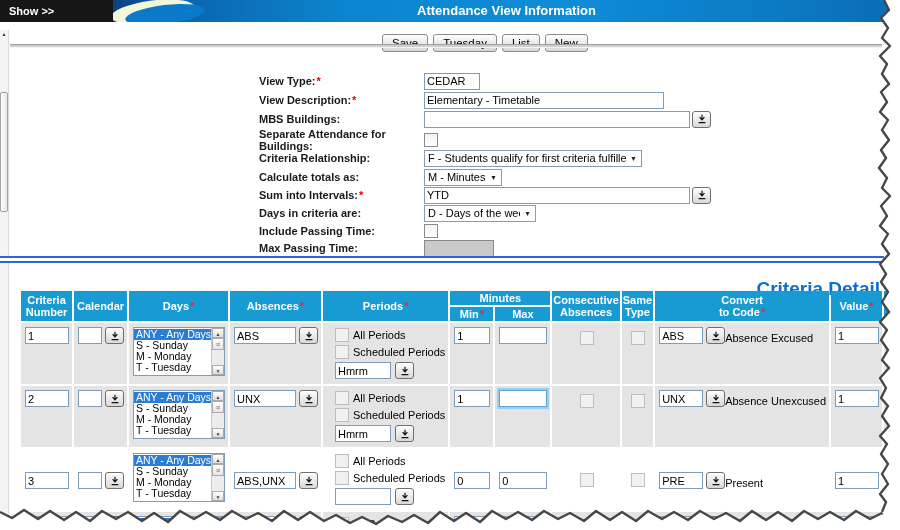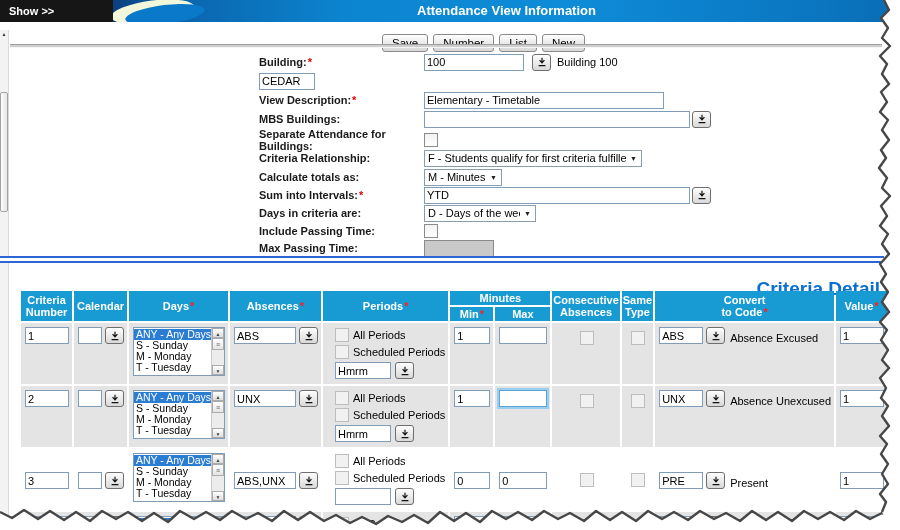--- a/index.html
+++ b/index.html
@@ -75,21 +75,21 @@
   .sb-btn{height:10px;font-size:5px;line-height:10px;text-align:center;color:#444;
           background:linear-gradient(#fff,#ddd);border:1px solid #ababab;box-sizing:border-box;cursor:pointer;}
   .sb-thumb{height:12px;font-size:7px;line-height:11px;text-align:center;color:#666;
             background:linear-gradient(#fff,#e4e4e4);border:1px solid #ababab;box-sizing:border-box;cursor:grab;}
   .sb-sp{flex:1;}
 
   .pline{display:flex;align-items:center;margin:1px 0 3px 8px;}
   .pline .plbl{margin-left:4px;white-space:nowrap;}
   .cellflex{display:flex;align-items:flex-end;}
   .focus-blue{outline:2px solid #9ccef0;border-color:#5ba3d9;}
-  .cdesc{margin-left:5px;white-space:nowrap;}
+  .cdesc{white-space:nowrap;}
 
   
   .tear{position:absolute;left:0;top:0;pointer-events:none;z-index:50;}
 </style>
 </head>
 <body>
 
 <div class="stage">
 
   <div class="topbar">
@@ -98,44 +98,35 @@
       <svg class="swoosh-svg" width="110" height="22" viewBox="0 0 110 22">
         <ellipse cx="40" cy="12" rx="42" ry="11.5" fill="#f2f6da" transform="rotate(-7 40 12)"></ellipse>
         <ellipse cx="52" cy="14.5" rx="40" ry="9.5" fill="#0b79c9" transform="rotate(-7 52 14.5)"></ellipse>
       </svg>
       <div class="pagetitle">Attendance View Information</div>
     </div>
   </div>
 
   <div class="toolbar">
     <button class="tbtn">Save</button>
-    <button class="tbtn">Number</button>
+    <button class="tbtn">Tuesday</button>
     <button class="tbtn">List</button>
     <button class="tbtn">New</button>
   </div>
 
   <div class="hdivider"></div>
 
   <div class="vscroll">
     <div class="sa">▲</div>
     <div class="vthumb"></div>
   </div>
 
-  <div class="frow" style="top:53px">
-    <div class="flabel"><span>Building:</span><span class="req">*</span></div>
-    <input class="tin" style="width: 94px;" value="100">
-    <span class="lk" style="margin-left:8px">
-        <svg width="10" height="10" viewBox="0 0 10 10">
-          <path d="M5 0.8 V5.2 M2.6 3.2 L5 5.9 L7.4 3.2 M1.6 8.6 H8.4" stroke="#111" stroke-width="1.2" fill="none"></path>
-        </svg>
-      </span>
-    <span class="fdesc">Building 100</span>
-  </div>
 
   <div class="frow" style="top:72px">
+    <div class="flabel"><span>View Type:</span><span class="req">*</span></div>
     <input class="tin" style="width: 50px;" value="CEDAR">
   </div>
 
   <div class="frow" style="top:91px">
     <div class="flabel"><span>View Description:</span><span class="req">*</span></div>
     <input class="tin" style="width: 234px;" value="Elementary - Timetable">
   </div>
 
   <div class="frow" style="top:110px">
     <div class="flabel">MBS Buildings:</div>

